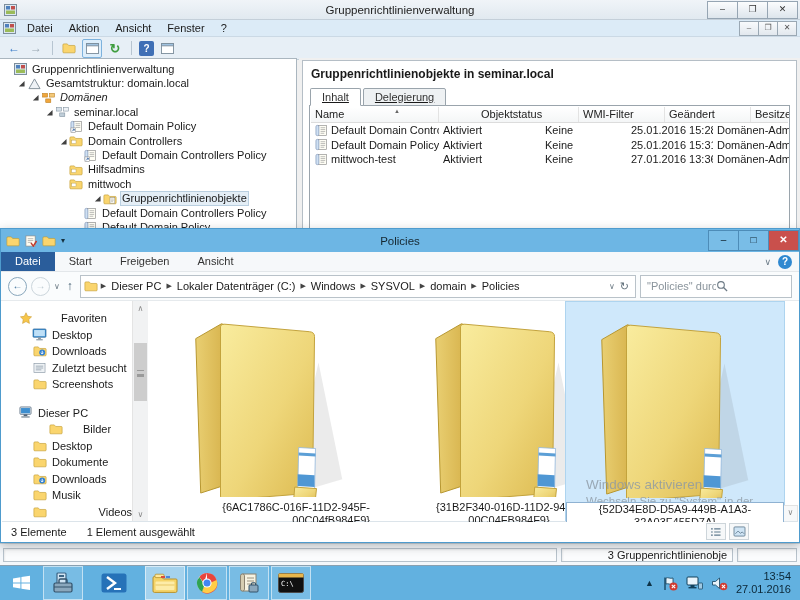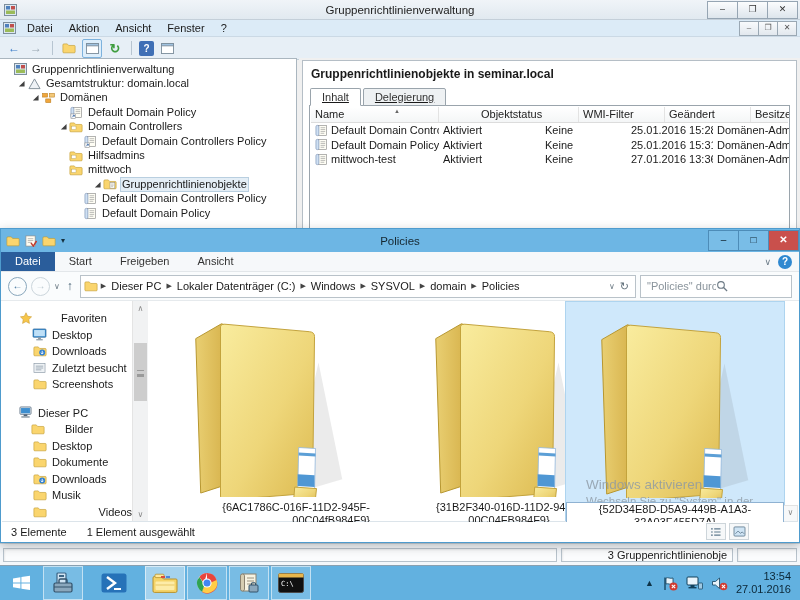--- a/index.html
+++ b/index.html
@@ -200,34 +200,49 @@
             <path d="M7.5 1 V7.5 H1 Z" fill="#404040"></path>
           </svg>
         </span>
         <span class="tree-ic">
           <svg width="13" height="12" viewBox="0 0 14 13">
             <path d="M7 1 L13 11.5 H1 Z" fill="#eef2f6" stroke="#7d8b96"></path>
           </svg>
         </span>
         <span class="tree-label">Gesamtstruktur: domain.local</span>
       </div>
-      <div class="tree-row" style="padding-left: 30px;">
+      <div class="tree-row" style="padding-left: 30px; font-style: italic;">
         <span class="tree-slot">
           <svg width="7" height="7" viewBox="0 0 8 8">
             <path d="M7.5 1 V7.5 H1 Z" fill="#404040"></path>
           </svg>
         </span>
         <span class="tree-ic">
           <svg width="13" height="12" viewBox="0 0 14 13">
             <rect x="0.5" y="1.5" width="5.5" height="4" fill="#f0a63c" stroke="#b97c1e" stroke-width=".6"></rect>
             <rect x="8" y="1.5" width="5.5" height="4" fill="#f3c878" stroke="#b97c1e" stroke-width=".6"></rect>
             <rect x="4" y="7.5" width="5.5" height="4" fill="#f0a63c" stroke="#b97c1e" stroke-width=".6"></rect>
           </svg>
         </span>
         <span class="tree-label">Domänen</span>
+      </div>
+      <div class="tree-row" style="padding-left: 44px;">
+        <span class="tree-slot">
+          <svg width="7" height="7" viewBox="0 0 8 8">
+            <path d="M7.5 1 V7.5 H1 Z" fill="#404040"></path>
+          </svg>
+        </span>
+        <span class="tree-ic">
+          <svg width="13" height="12" viewBox="0 0 14 13">
+            <rect x="0.5" y="1.5" width="5.5" height="4" fill="#d7e1e9" stroke="#7d8e9c" stroke-width=".6"></rect>
+            <rect x="8" y="1.5" width="5.5" height="4" fill="#eef2f6" stroke="#7d8e9c" stroke-width=".6"></rect>
+            <rect x="4" y="7.5" width="5.5" height="4" fill="#bfcdd8" stroke="#7d8e9c" stroke-width=".6"></rect>
+          </svg>
+        </span>
+        <span class="tree-label">seminar.local</span>
       </div>
       <div class="tree-row" style="padding-left: 58px;">
         <span class="tree-slot"></span>
         <span class="tree-ic">
           <svg width="13" height="13" viewBox="0 0 14 14">
             <rect x="3.5" y="1.5" width="9" height="11" fill="#fffef5" stroke="#8a8a8a" stroke-width=".7"></rect>
             <rect x="1" y="1.5" width="3.2" height="11" rx="1.4" fill="#cfe0f3" stroke="#7a92b5" stroke-width=".7"></rect>
             <path d="M6 4 h5 M6 6 h5 M6 8 h5" stroke="#9a9a9a" stroke-width=".7"></path>
             <rect x="1" y="8.5" width="5" height="5" fill="#fff" stroke="#8a8a8a" stroke-width=".6"></rect>
             <path d="M2.3 12.2 L4.6 9.9 M4.6 9.9 h-1.6 M4.6 9.9 v1.6" stroke="#2e5e9e" stroke-width=".9" fill="none"></path>
@@ -554,21 +569,21 @@
           <span class="nav-ic">
             <svg width="15" height="13" viewBox="0 0 16 14">
               <rect x="2" y="1" width="12" height="8" rx="1" fill="#d9e6f0" stroke="#53667a" stroke-width=".8"></rect>
               <rect x="3.2" y="2.2" width="9.6" height="5.6" fill="#3e8fd0"></rect>
               <rect x="6" y="9" width="4" height="2" fill="#53667a"></rect>
               <rect x="3.5" y="11" width="9" height="1.6" fill="#8c9aa5"></rect>
             </svg>
           </span>
           <span>Dieser PC</span>
         </div>
-        <div class="nav-row" style="padding-left: 28px; gap: 20px;">
+        <div class="nav-row" style="padding-left: 46px; gap: 20px;">
           <span class="nav-ic">
             <svg width="14" height="12" viewBox="0 0 16 13">
               <path d="M1 3 Q1 1.8 2.2 1.8 H6 L7.6 3.6 H14 Q15 3.6 15 4.6 V11 Q15 12 14 12 H2 Q1 12 1 11 Z" fill="#fad56e" stroke="#c09a2e" stroke-width=".7"></path>
             </svg>
           </span>
           <span>Bilder</span>
         </div>
         <div class="nav-row" style="padding-left: 30px;">
           <span class="nav-ic">
             <svg width="14" height="12" viewBox="0 0 16 13">

